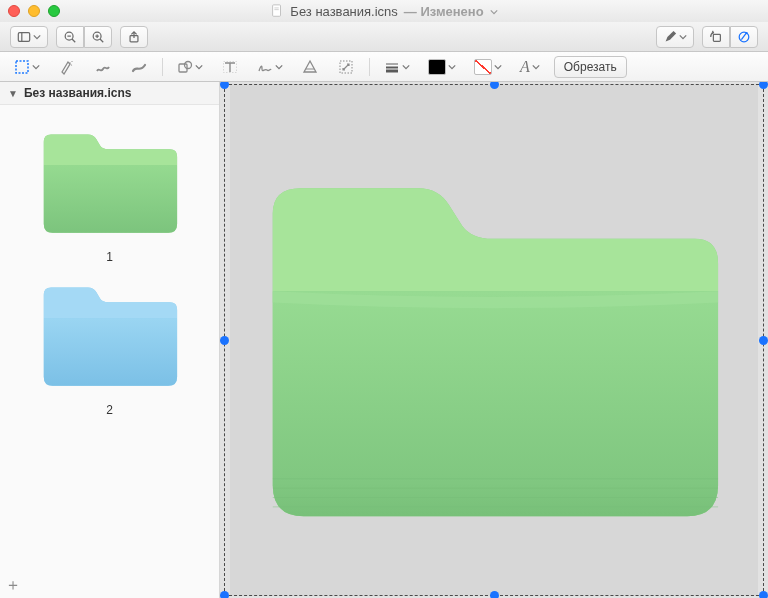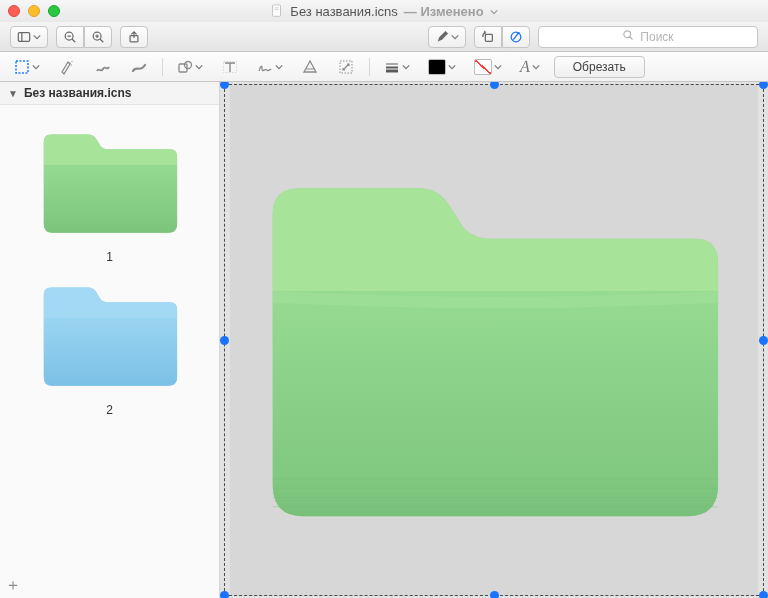--- a/index.html
+++ b/index.html
@@ -80,21 +80,21 @@
   .et-btn {
     height: 22px; min-width: 26px;
     display: inline-flex; align-items: center; justify-content: center;
     padding: 0 4px; color: #6a6a6a;
   }
   .et-btn svg { width: 16px; height: 16px; }
   .et-sep { width: 1px; height: 18px; background: #d7d7d7; }
   .chev { margin-left: 2px; }
   .chev svg { width: 8px; height: 8px; stroke: #7a7a7a; stroke-width: 1.6; fill: none; }
   .crop-btn {
-    height: 22px; padding: 0 18px;
+    height: 22px; padding: 0 9px;
     background: linear-gradient(#fdfdfd, #efefef);
     border: 1px solid #c6c6c6; border-radius: 4px;
     font-size: 12px; color: #444;
     display: inline-flex; align-items: center;
   }
   .swatch { width: 18px; height: 16px; border-radius: 2px; border: 1px solid #bdbdbd; }
   .swatch-black { background: #000; }
   .swatch-nofill { background: linear-gradient(to top right, #fff 0 46%, #ff3b30 46% 54%, #fff 54% 100%); }
   .letter-a { font-family: Georgia, serif; font-style: italic; font-size: 16px; color: #777; }
   .sel-rect-icon { width:16px; height:16px; }
@@ -230,29 +230,20 @@
     </div>
     <div class="tbtn seg-right">
       <svg viewBox="0 0 16 16">
           <circle cx="8" cy="8" r="5.5" stroke="#1a73ff"></circle>
           <path d="M5 11 L11 3" stroke="#1a73ff"></path>
           <circle cx="11" cy="3.5" r="1.3" fill="#1a73ff" stroke="none"></circle>
         </svg>
     </div>
   </div>
 
-  <div class="searchbox">
-    <span>
-      <svg viewBox="0 0 16 16">
-          <circle cx="7" cy="7" r="4.5"></circle>
-          <line x1="10.3" y1="10.3" x2="14" y2="14"></line>
-        </svg>
-    </span>
-    <span>Поиск</span>
-  </div>
 </div>
 
 <div class="edittoolbar">
   <div class="et-btn">
     <svg class="sel-rect-icon" viewBox="0 0 16 16">
         <rect x="2" y="2" width="12" height="12" fill="none" stroke="#1f7bff" stroke-width="1.5" stroke-dasharray="2 1.5"></rect>
       </svg>
     <span class="chev"><svg viewBox="0 0 10 10">
           <path d="M1 3 L5 7 L9 3"></path>
         </svg></span>

